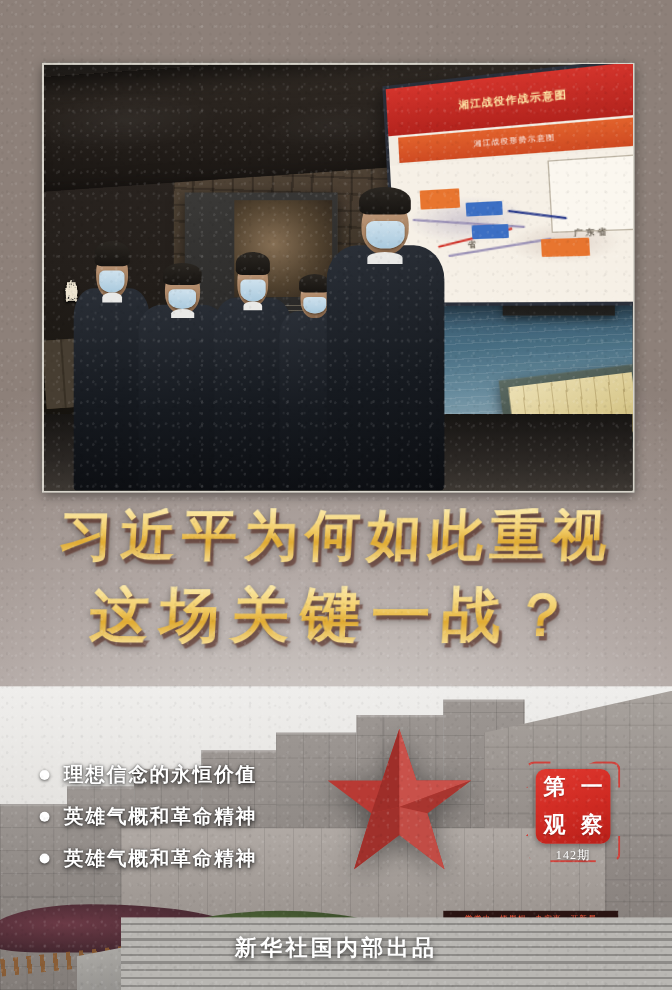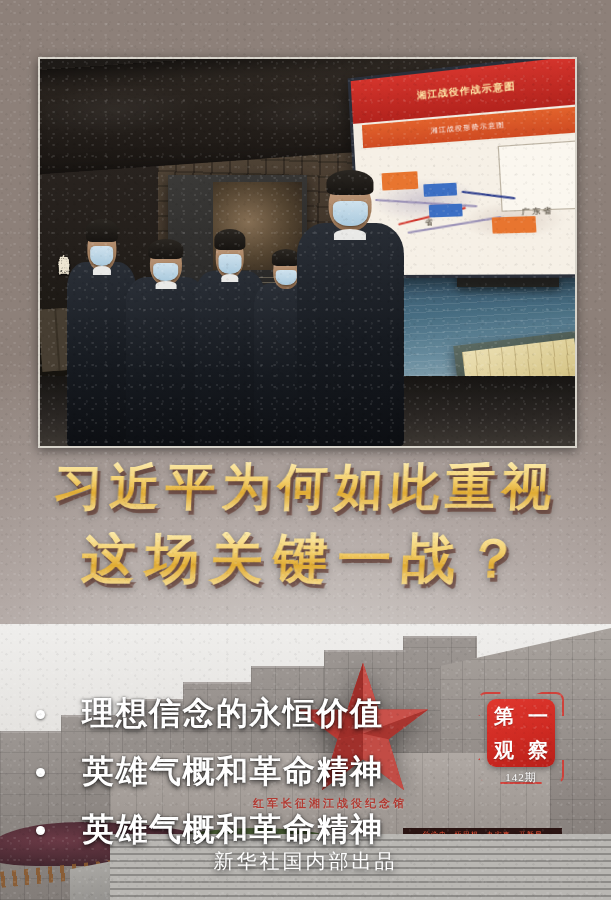--- a/index.html
+++ b/index.html
@@ -318,25 +318,24 @@
     position:absolute;left:36px;top:692px;width:330px;
   }
   .bullet{
     display:flex;align-items:center;gap:13px;margin-bottom:14px;
   }
   .dot{
     width:9px;height:9px;border-radius:50%;background:#fff;flex:none;
     box-shadow:0 1px 3px rgba(0,0,0,.6);
   }
   .btext{
-    color:#fff;font-size:32px;font-weight:700;letter-spacing:1.5px;
+    color:#fff;font-size:18px;font-weight:700;letter-spacing:1.5px;
     font-family:Liberation Mono, monospace;
     text-shadow:0 2px 5px rgba(0,0,0,.75),0 0 2px rgba(0,0,0,.6);
     white-space:nowrap;
-    margin-left:24px;
   }
   
   .sealwrap{position:absolute;left:478px;top:692px;width:86px;height:92px;}
   .sealframe{
     position:absolute;inset:0;border:2px solid #d8332b;border-radius:8px;
     clip-path:polygon(0 0,26% 0,26% 4%,4% 4%,4% 26%,0 26%,
                       74% 0,100% 0,100% 26%,96% 26%,96% 4%,74% 4%,
                       0 74%,4% 74%,4% 96%,26% 96%,26% 100%,0 100%,
                       74% 100%,74% 96%,96% 96%,96% 74%,100% 74%,100% 100%);
     opacity:.85;
@@ -355,21 +354,21 @@
     text-shadow:0 1px 1px rgba(0,0,0,.25);
   }
   .issue{
     position:absolute;left:0;right:0;top:78px;text-align:center;
     color:#fff;font-size:11px;letter-spacing:1px;
     text-shadow:0 1px 3px rgba(0,0,0,.6);
   }
   
   .footer{
     position:absolute;left:0;right:0;top:848px;text-align:center;
-    color:#fff;font-size:20px;font-weight:400;letter-spacing:3px;
+    color:#fff;font-size:20px;font-weight:700;letter-spacing:3px;
     font-family:"Liberation Serif",serif;
     text-shadow:0 2px 6px rgba(0,0,0,.8);
   }
 </style>
 </head>
 <body>
 
 <div class="poster">
 
   <div class="photo">
@@ -482,21 +481,20 @@
 
     <svg class="star" viewBox="0 0 100 96" style="left:292px;top:36px;">
       <polygon points="50,2 61,35 96,35 68,56 79,92 50,70 21,92 32,56 4,35 39,35" fill="#b83a34"></polygon>
       <polygon points="50,2 50,52 32,56 39,35" fill="#9e2e29"></polygon>
       <polygon points="50,2 61,35 96,35 50,52" fill="#c9514a"></polygon>
       <polygon points="96,35 68,56 50,52" fill="#a8352f"></polygon>
       <polygon points="68,56 79,92 50,70 50,52" fill="#c24c45"></polygon>
       <polygon points="50,52 50,70 21,92 32,56" fill="#a0302b"></polygon>
     </svg>
 
-    <div class="signline">红军长征湘江战役纪念馆</div>
     <div class="led">学党史、悟思想、办实事、开新局</div>
 
     <div class="shrub" style="top:198px;"></div>
     <div class="shrub2" style="top:204px;"></div>
     <div class="fence" style="top:232px;"></div>
 
     <div class="stairwall"></div>
     <div class="stairs"></div>
   </div>
 

